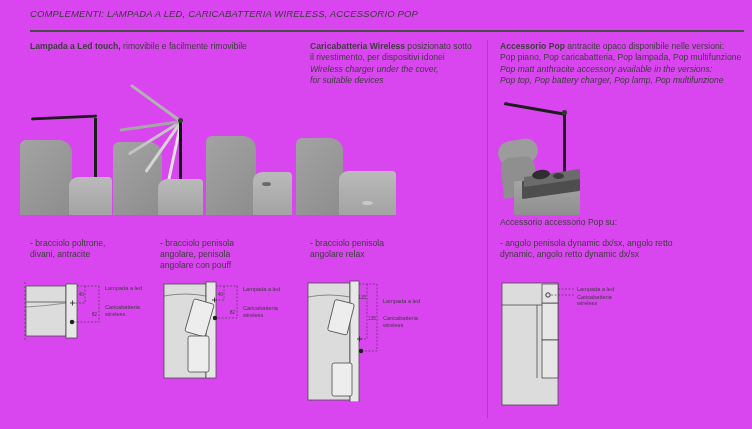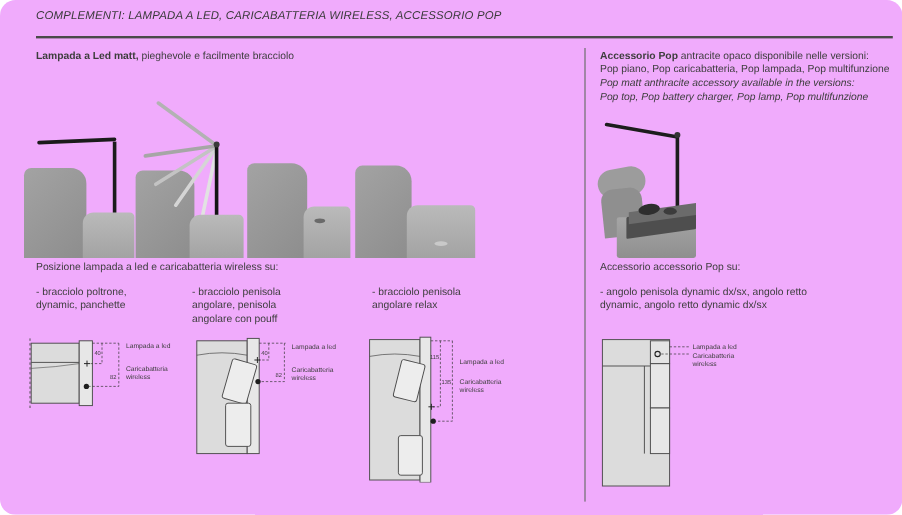--- a/index.html
+++ b/index.html
@@ -1,17 +1,17 @@
 <!DOCTYPE html>
 <html><head>
 <meta charset="utf-8">
 <style>
   html,body { margin:0; padding:0; background:#ffffff; }
   body { font-family:"Liberation Sans", sans-serif; color:#3d3d3d; }
-  .page { position:relative; width:752px; height:429px; background:#f0abfc; overflow:hidden;border-radius:13px; }
+  .page { position:relative; width:752px; height:429px; background:#d946ef; overflow:hidden; }
   .abs { position:absolute; }
   .title { font-style:italic; font-size:9.5px; letter-spacing:0.15px; color:#3a3a3a; }
   .rule { height:1.6px; background:#4a4a4a; }
   .vdivider { width:1px; background:#6e6e6e; }
   .colhead { font-size:8.6px; line-height:11px; color:#3d3d3d; }
   .colhead strong { font-weight:bold; }
   .colhead .rest { white-space:pre-line; }
   .en { font-style:italic; white-space:pre-line; margin-top:1px; }
   .pos-title { font-size:8.6px; }
   .pos-item { font-size:8.6px; line-height:11px; white-space:pre-line; }
@@ -28,23 +28,29 @@
 </head>
 <body>
 
 <div class="page">
 
   <div class="abs title" style="left:30px; top:8px;">COMPLEMENTI: LAMPADA A LED, CARICABATTERIA WIRELESS, ACCESSORIO POP</div>
   <div class="abs rule" style="left:30px; top:30px; width:714px;"></div>
   <div class="abs vdivider" style="left:487px; top:40px; height:378px;"></div>
 
   <div class="abs colhead" style="left:30px; top:41px; width:272px;">
-    <strong>Lampada a Led matt,</strong><span class="rest"> pieghevole e facilmente bracciolo</span>
-  </div>
-
+    <strong>Lampada a Led touch,</strong><span class="rest"> rimovibile e facilmente rimovibile</span>
+  </div>
+
+  <div class="abs colhead" style="left:310px; top:41px; width:172px;">
+    <strong>Caricabatteria Wireless</strong><span class="rest"> posizionato sotto
+il rivestimento, per dispositivi idonei</span>
+    <div class="en">Wireless charger under the cover,
+for suitable devices</div>
+  </div>
 
   <div class="abs colhead" style="left:500px; top:41px; width:248px;">
     <strong>Accessorio Pop</strong><span class="rest"> antracite opaco disponibile nelle versioni:
 Pop piano, Pop caricabatteria, Pop lampada, Pop multifunzione</span>
     <div class="en">Pop matt anthracite accessory available in the versions:
 Pop top, Pop battery charger, Pop lamp, Pop multifunzione</div>
   </div>
 
   <div class="photo" style="left:20px; top:98px; width:92px; height:117px;">
     <div class="backrest" style="left:0; top:42px; width:52px; height:75px;"></div>
@@ -83,23 +89,22 @@
     <div class="lamp-part" style="left:6px; top:9px; width:62px; height:3px; border-radius:2px; transform:rotate(10deg); transform-origin:0 50%; background:#1d1d1d;"></div>
     <div class="lamp-part" style="left:65px; top:19px; width:3px; height:68px; background:#1d1d1d;"></div>
     <div style="left:16px; top:88px; width:66px; height:34px; background:linear-gradient(#a5a5a5,#8f8f8f); border-radius:2px;"></div>
     <div style="left:24px; top:84px; width:58px; height:18px; background:#4e4e4e; transform:skewY(-8deg); border-radius:1px;"></div>
     <div style="left:26px; top:80px; width:56px; height:10px; background:#6b6b6b; transform:skewY(-8deg);"></div>
     <div style="left:34px; top:77px; width:18px; height:9px; background:#2e2e2e; border-radius:50%; transform:rotate(-8deg);"></div>
     <div style="left:55px; top:80px; width:11px; height:6px; background:#3c3c3c; border-radius:50%;"></div>
     <div style="left:64px; top:17px; width:5px; height:5px; background:#333; border-radius:50%;"></div>
   </div>
 
-  <div class="abs pos-title" style="left:30px; top:217px;">Posizione lampada a led e caricabatteria wireless su:</div>
   <div class="abs pos-item" style="left:30px; top:238px; width:120px;">- bracciolo poltrone,
-dynamic, panchette</div>
+divani, antracite</div>
   <div class="abs pos-item" style="left:160px; top:238px; width:125px;">- bracciolo penisola
 angolare, penisola
 angolare con pouff</div>
   <div class="abs pos-item" style="left:310px; top:238px; width:140px;">- bracciolo penisola
 angolare relax</div>
   <div class="abs pos-title" style="left:500px; top:217px;">Accessorio accessorio Pop su:</div>
   <div class="abs pos-item" style="left:500px; top:238px; width:240px;">- angolo penisola dynamic dx/sx, angolo retto
 dynamic, angolo retto dynamic dx/sx</div>
 
   <svg class="abs" style="left:22px; top:276px;" width="135" height="72" viewBox="0 0 135 72">

